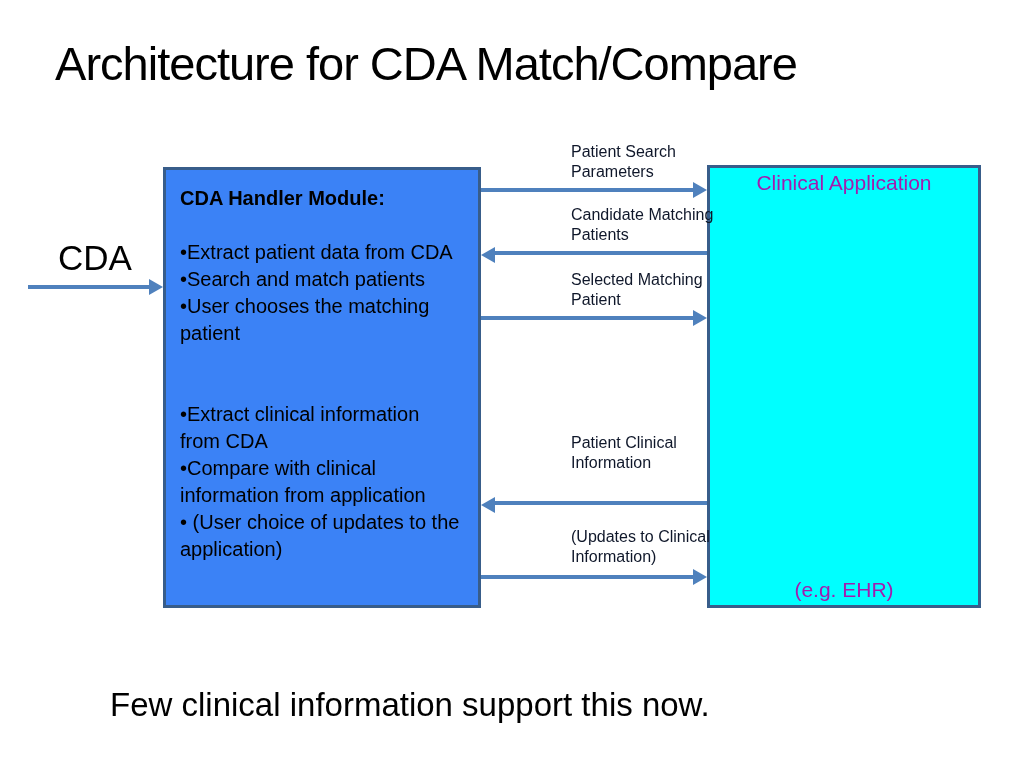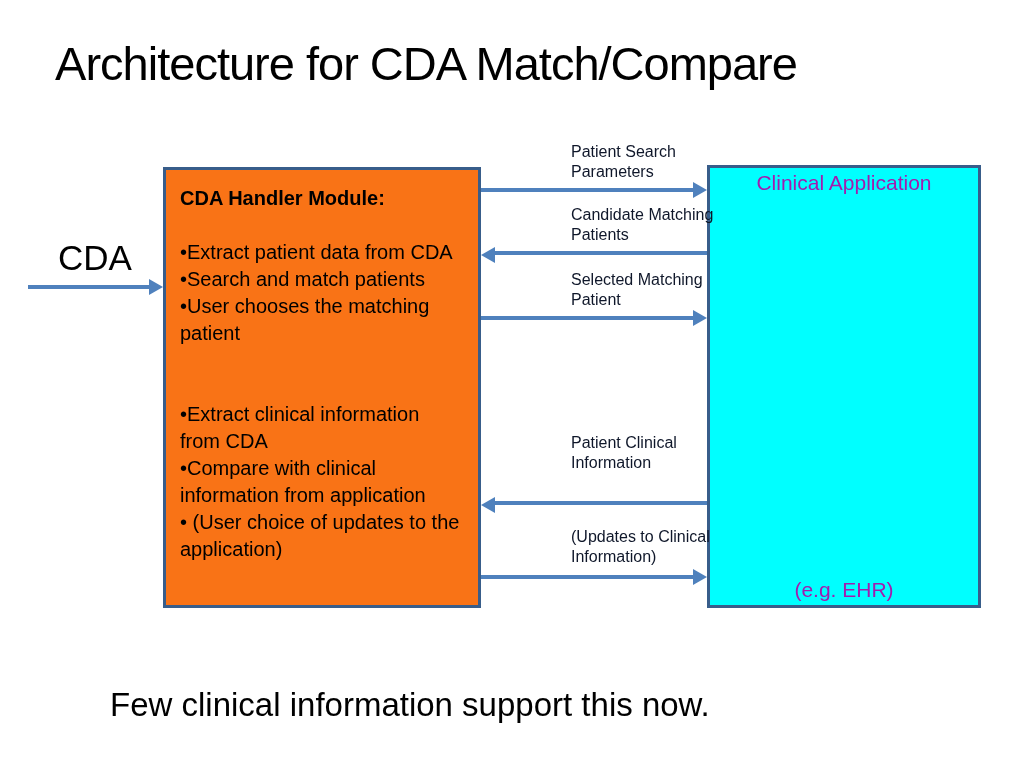--- a/index.html
+++ b/index.html
@@ -27,21 +27,21 @@
     border-top:8px solid transparent; border-bottom:8px solid transparent;
     border-right:14px solid #4F81BD;
   }
   .flow-label {
     position:absolute; left:523px; width:178px; font-size:16px; line-height:20px;
     color:#0f172a;
     margin-left:48px;
   }
   .handler-box {
     position:absolute; left:163px; top:167px; width:318px; height:441px;
-    background:#f97316; border:3px solid #385D8A; box-sizing:border-box;
+    background:#3b82f6; border:3px solid #385D8A; box-sizing:border-box;
     padding:15px 16px 0 14px; font-size:20px; line-height:27px; color:#000000;
   }
   .handler-title { font-weight:bold; margin-bottom:27px; }
   .bullets-top { margin-bottom:54px; }
   .clinical-box {
     position:absolute; left:707px; top:165px; width:274px; height:443px;
     background:#00FFFF; border:3px solid #385D8A; box-sizing:border-box;
     display:flex; flex-direction:column; justify-content:space-between; align-items:center;
     font-size:21px; line-height:30px; color:#a21caf; text-align:center;
   }

